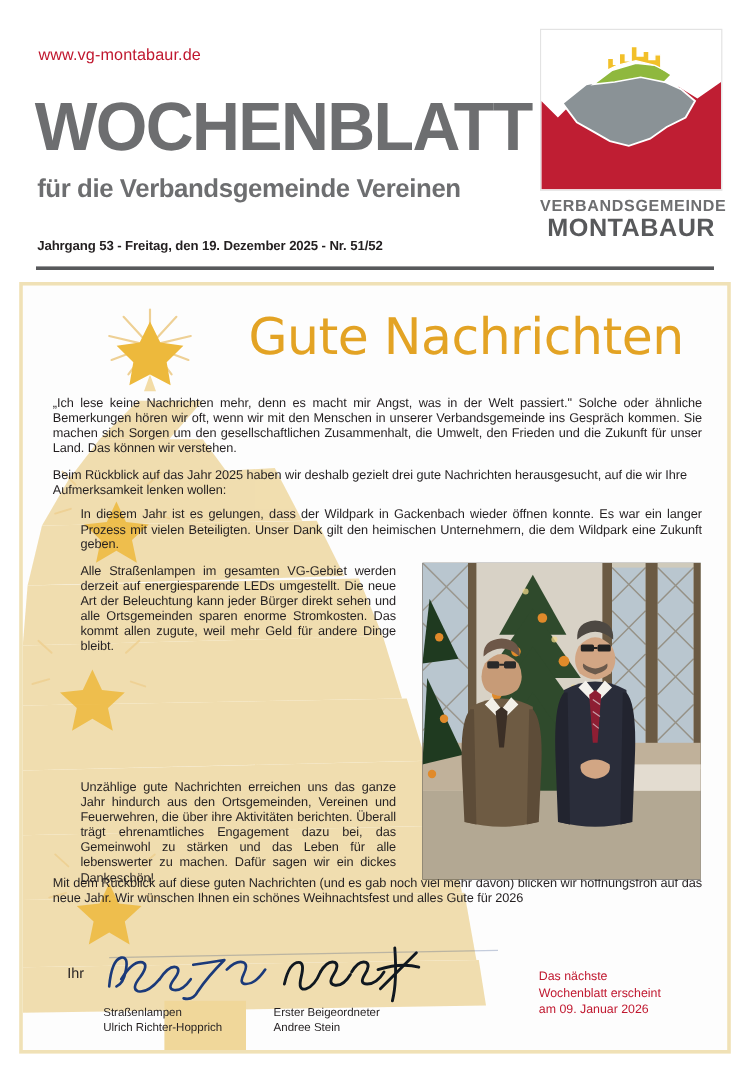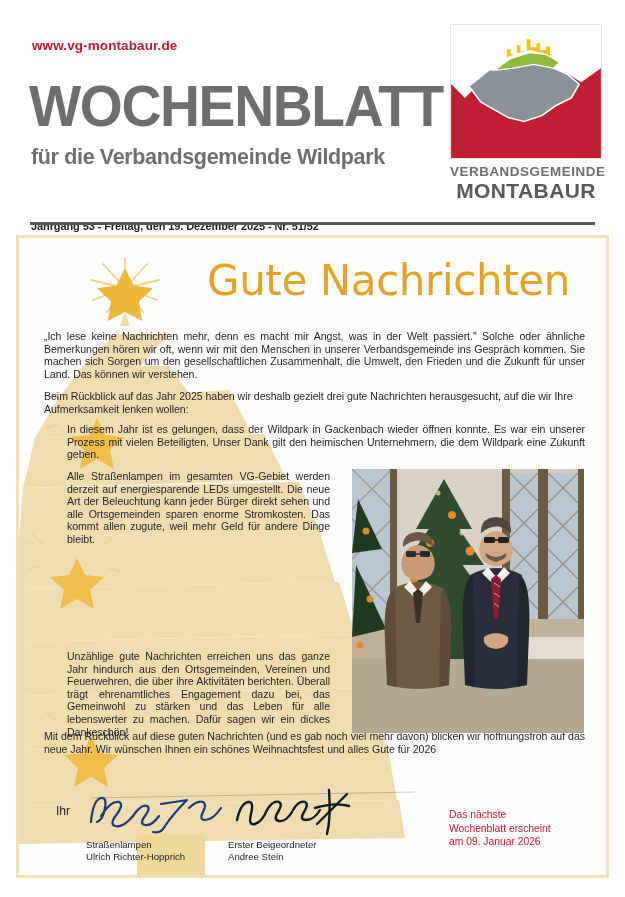--- a/index.html
+++ b/index.html
@@ -9,36 +9,36 @@
     background: #ffffff;
     font-family: "Liberation Sans", sans-serif;
     overflow: hidden;
   }
   .page { position: relative; width: 625px; height: 897px; background: #fff; }
 
   
   .masthead { position: absolute; left: 0; top: 0; width: 625px; height: 232px; }
   .url {
     position: absolute; left: 32px; top: 38px;
-    font-size: 13.5px; font-weight: bold; color: #c0182f;
+    font-size: 13.5px; font-weight: normal; color: #c0182f;
     letter-spacing: 0.1px;
   }
   .wochenblatt {
     position: absolute; left: 29px; top: 78px;
     font-size: 57px; line-height: 57px; font-weight: bold;
     color: #6d6e70; letter-spacing: -1.4px;
     transform: scaleX(0.97); transform-origin: left top;
   }
   .subtitle {
     position: absolute; left: 31px; top: 145px;
     font-size: 21.5px; font-weight: bold; color: #6d6e70;
     letter-spacing: -0.35px;
   }
   .issueline {
-    position: absolute; left: 31px; top: 220px;
+    position: absolute; left: 31px; top: 199px;
     font-size: 11px; font-weight: bold; color: #231f20;
     letter-spacing: -0.1px;
     text-align: right;
   }
   .rule {
     position: absolute; left: 30px; top: 222px; width: 565px; height: 3px;
     background: #58595b;
   }
 
   
@@ -122,21 +122,21 @@
   }
 </style>
 </head>
 <body>
 
 <div class="page">
 
   <div class="masthead">
     <div class="url">www.vg-montabaur.de</div>
     <div class="wochenblatt">WOCHENBLATT</div>
-    <div class="subtitle">für die Verbandsgemeinde Wildpark</div>
+    <div class="subtitle">für die Verbandsgemeinde Vereinen</div>
     <div class="issueline">Jahrgang 53 - Freitag, den 19. Dezember 2025 - Nr. 51/52</div>
     <div class="rule"></div>
   </div>
 
   <div class="logo">
     <div class="logo-mark">
       <svg viewBox="0 0 152 135" xmlns="http://www.w3.org/2000/svg">
         <rect x="0" y="0" width="152" height="135" fill="#ffffff"></rect>
 
         <path d="M0 60 L14 74 L26 62 L40 80 L56 70 L70 88 L86 72 L100 62 L116 48 L132 58 L152 44 L152 135 L0 135 Z" fill="#bf1e33"></path>
@@ -211,21 +211,21 @@
           </g>
           <path d="M44 60 L39 74 L49 74 Z" fill="#f3dca6"></path>
           <path d="M44 16 l8.6 17.4 19.2 2.8 -13.9 13.6 3.3 19.2 -17.2 -9 -17.2 9 3.3 -19.2 -13.9 -13.6 19.2 -2.8 Z" fill="#edb93c"></path>
         </svg>
       </div>
 
       <div class="headline">Gute Nachrichten</div>
 
       <div class="body-text p-full p-just pp1">„Ich lese keine Nachrichten mehr, denn es macht mir Angst, was in der Welt passiert." Solche oder ähnliche Bemerkungen hören wir oft, wenn wir mit den Menschen in unserer Verbandsgemeinde ins Gespräch kommen. Sie machen sich Sorgen um den gesellschaftlichen Zusammenhalt, die Umwelt, den Frieden und die Zukunft für unser Land. Das können wir verstehen.</div>
       <div class="body-text p-full pp2">Beim Rückblick auf das Jahr 2025 haben wir deshalb gezielt drei gute Nachrichten herausgesucht, auf die wir Ihre Aufmerksamkeit lenken wollen:</div>
-      <div class="body-text pp3">In diesem Jahr ist es gelungen, dass der Wildpark in Gackenbach wieder öffnen konnte. Es war ein unserer Prozess mit vielen Beteiligten. Unser Dank gilt den heimischen Unternehmern, die dem Wildpark eine Zukunft geben.</div>
+      <div class="body-text pp3">In diesem Jahr ist es gelungen, dass der Wildpark in Gackenbach wieder öffnen konnte. Es war ein langer Prozess mit vielen Beteiligten. Unser Dank gilt den heimischen Unternehmern, die dem Wildpark eine Zukunft geben.</div>
       <div class="body-text p-col pp4">Alle Straßenlampen im gesamten VG-Gebiet werden derzeit auf energiesparende LEDs umgestellt. Die neue Art der Beleuchtung kann jeder Bürger direkt sehen und alle Ortsgemeinden sparen enorme Stromkosten. Das kommt allen zugute, weil mehr Geld für andere Dinge bleibt.</div>
       <div class="body-text p-col pp6">Unzählige gute Nachrichten erreichen uns das ganze Jahr hindurch aus den Ortsgemeinden, Vereinen und Feuerwehren, die über ihre Aktivitäten berichten. Überall trägt ehrenamtliches Engagement dazu bei, das Gemeinwohl zu stärken und das Leben für alle lebenswerter zu machen. Dafür sagen wir ein dickes Dankeschön!</div>
       <div class="body-text p-full p-just pp7">Mit dem Rückblick auf diese guten Nachrichten (und es gab noch viel mehr davon) blicken wir hoffnungsfroh auf das neue Jahr. Wir wünschen Ihnen ein schönes Weihnachtsfest und alles Gute für 2026</div>
 
       <div class="photo">
         <svg viewBox="0 0 232 264" xmlns="http://www.w3.org/2000/svg" preserveAspectRatio="none">
           <rect width="232" height="264" fill="#d8d2c6"></rect>
 
           <rect x="150" y="0" width="82" height="172" fill="#cfcabb"></rect>
           <rect x="158" y="4" width="28" height="158" fill="#b9c6cf"></rect>

